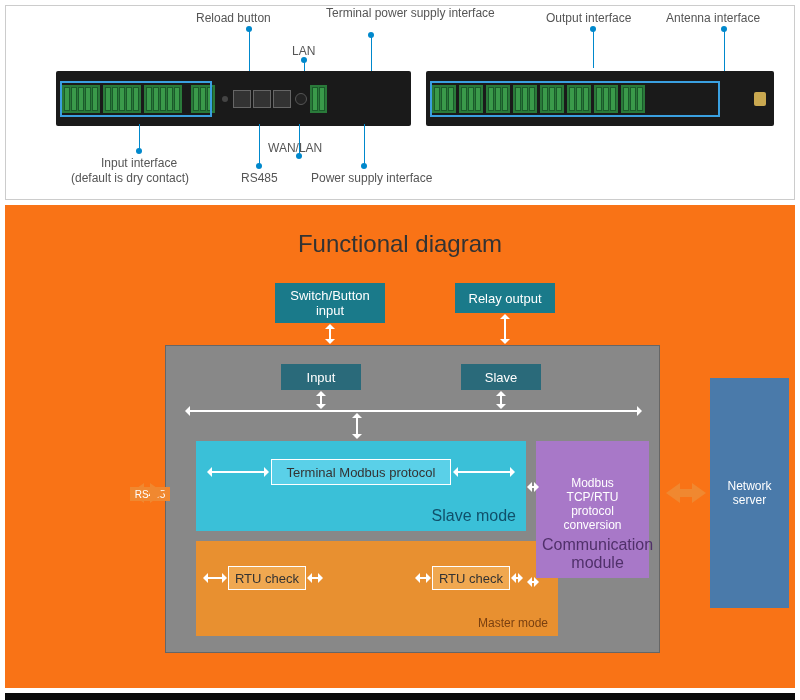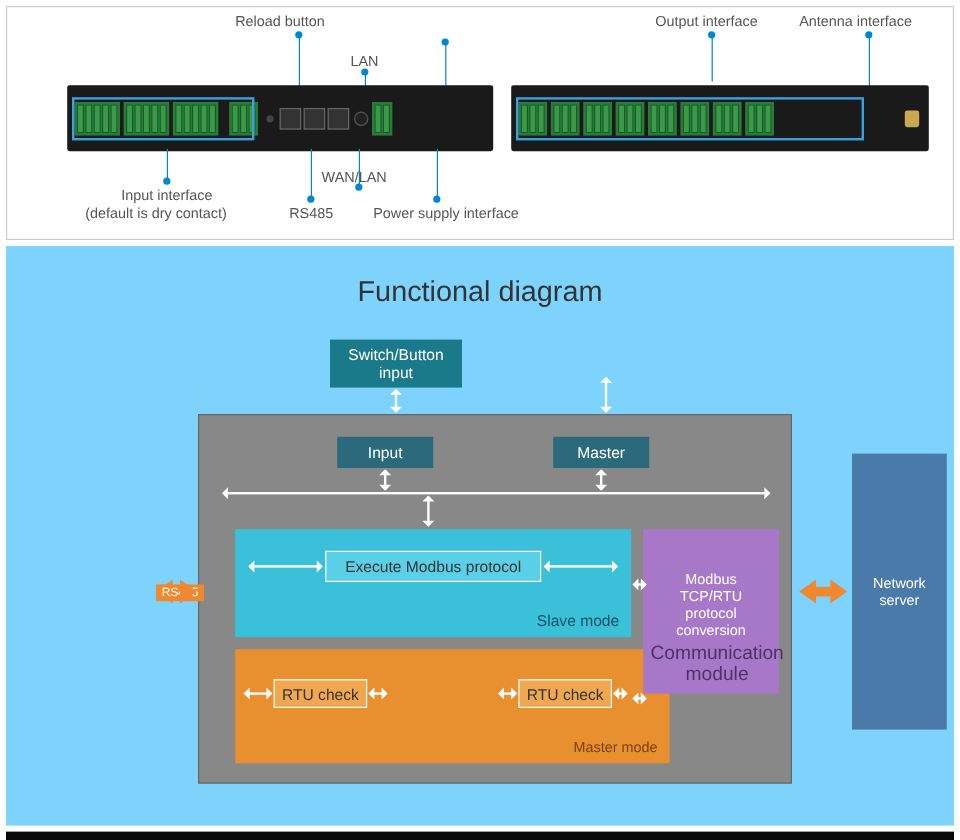--- a/index.html
+++ b/index.html
@@ -14,21 +14,21 @@
 .device1{width:355px}
 .device2{flex:1}
 .terminal-block{background:#2a7a3a;height:28px;display:flex;gap:1px;padding:2px;margin-right:3px}
 .pin{width:6px;background:#3a9a4a;border:1px solid #1a5a2a}
 .highlight-box{border:2px solid #3aa0e0;position:absolute;pointer-events:none}
 .eth-port{width:18px;height:18px;background:#333;border:1px solid #666;margin:0 1px}
 .dc-jack{width:12px;height:12px;background:#222;border:1px solid #555;border-radius:50%;margin:0 3px}
 .reset-hole{width:6px;height:6px;background:#444;border-radius:50%;margin:0 4px}
 .sma{width:12px;height:14px;background:#c9a850;border-radius:2px;margin-left:auto;margin-right:2px}
 
-.func-panel{background:#7dd3fc;padding:25px 0 35px;margin:5px;position:relative}
+.func-panel{background:#f97316;padding:25px 0 35px;margin:5px;position:relative}
 .func-title{text-align:center;font-size:24px;color:#333;margin-bottom:25px;font-weight:normal}
 .func-area{position:relative;height:370px;width:760px;margin:0 auto}
 .box{position:absolute;color:#fff;font-size:13px;display:flex;align-items:center;justify-content:center;text-align:center;padding:4px}
 .teal{background:#1a7a8a}
 .teal-dark{background:#2a6a7a}
 .grey-box{background:#888;border:1px solid #666}
 .cyan{background:#3ac0d8}
 .cyan-inner{background:#5ad0e8;border:1px solid #fff}
 .orange{background:#e89030}
 .orange-inner{background:#f0a850;border:1px solid #fff;color:#333}
@@ -49,20 +49,21 @@
 .orange-arrow.left{border:10px solid transparent;border-right:14px solid #f08830}
 .orange-arrow.right{border:10px solid transparent;border-left:14px solid #f08830}
 
 .dark-strip{background:#0a0a0a;height:40px;margin:5px}
 </style>
 </head>
 <body>
 
 <div class="top-panel">
   <span class="label" style="left:190px;top:5px">Reload button</span>
+  <span class="label" style="left:320px;top:0px">Terminal power supply interface</span>
   <span class="label" style="left:286px;top:38px">LAN</span>
   <span class="label" style="left:540px;top:5px">Output interface</span>
   <span class="label" style="left:660px;top:5px">Antenna interface</span>
 
   <div class="dot" style="left:240px;top:20px"></div>
   <div class="vline line" style="left:243px;top:24px;height:50px"></div>
   <div class="dot" style="left:362px;top:26px"></div>
   <div class="vline line" style="left:365px;top:30px;height:40px"></div>
   <div class="dot" style="left:584px;top:20px"></div>
   <div class="vline line" style="left:587px;top:24px;height:38px"></div>
@@ -170,41 +171,42 @@
   <div class="vline line" style="left:253px;top:118px;height:40px"></div>
   <div class="dot" style="left:355px;top:157px"></div>
   <div class="vline line" style="left:358px;top:118px;height:40px"></div>
 </div>
 
 <div class="func-panel">
   <h2 class="func-title">Functional diagram</h2>
   <div class="func-area">
 
     <div class="box teal" style="left:255px;top:0;width:110px;height:40px">Switch/Button input</div>
+    <div class="box teal" style="left:435px;top:0;width:100px;height:30px">Relay output</div>
 
     <div class="arrow dbl-v" style="left:309px;top:42px;height:18px"></div>
     <div class="arrow dbl-v" style="left:484px;top:32px;height:28px"></div>
 
     <div class="box grey-box" style="left:145px;top:62px;width:495px;height:308px;display:block;padding:0">
 
       <div class="box teal-dark" style="left:115px;top:18px;width:80px;height:26px;position:absolute">Input</div>
-      <div class="box teal-dark" style="left:295px;top:18px;width:80px;height:26px;position:absolute">Master</div>
+      <div class="box teal-dark" style="left:295px;top:18px;width:80px;height:26px;position:absolute">Slave</div>
 
       <div class="arrow dbl-h" style="left:20px;top:64px;width:455px;position:absolute"></div>
 
       <div class="arrow dbl-v" style="left:154px;top:46px;height:16px;position:absolute"></div>
       <div class="arrow dbl-v" style="left:334px;top:46px;height:16px;position:absolute"></div>
 
       <div class="arrow dbl-v" style="left:190px;top:68px;height:24px;position:absolute"></div>
 
       <div class="box cyan" style="left:30px;top:95px;width:330px;height:90px;position:absolute;display:block">
         <div class="arrow dbl-h" style="left:12px;top:30px;width:60px;position:absolute"></div>
-        <div class="box cyan-inner" style="left:75px;top:18px;width:180px;height:26px;position:absolute;color:#333">Execute Modbus protocol</div>
+        <div class="box cyan-inner" style="left:75px;top:18px;width:180px;height:26px;position:absolute;color:#333">Terminal Modbus protocol</div>
         <div class="arrow dbl-h" style="left:258px;top:30px;width:60px;position:absolute"></div>
-        <span style="position:absolute;right:10px;bottom:6px;font-size:13px;color:#10506a">Slave mode</span>
+        <span style="position:absolute;right:10px;bottom:6px;font-size:16px;color:#10506a">Slave mode</span>
       </div>
 
       <div class="box orange" style="left:30px;top:195px;width:362px;height:95px;position:absolute;display:block">
         <div class="arrow dbl-h" style="left:8px;top:36px;width:22px;position:absolute"></div>
         <div class="box orange-inner" style="left:32px;top:25px;width:78px;height:24px;position:absolute">RTU check</div>
         <div class="arrow dbl-h" style="left:112px;top:36px;width:14px;position:absolute"></div>
         <div class="arrow dbl-h" style="left:220px;top:36px;width:14px;position:absolute"></div>
         <div class="box orange-inner" style="left:236px;top:25px;width:78px;height:24px;position:absolute">RTU check</div>
         <div class="arrow dbl-h" style="left:316px;top:36px;width:10px;position:absolute"></div>
         <span style="position:absolute;right:10px;bottom:6px;font-size:12px;color:#7a4010">Master mode</span>

